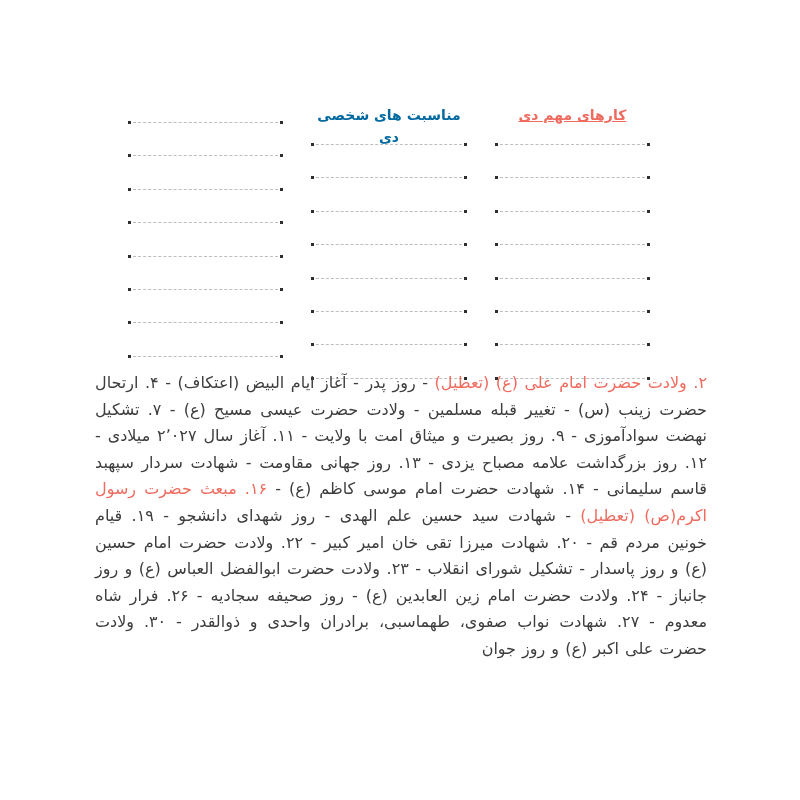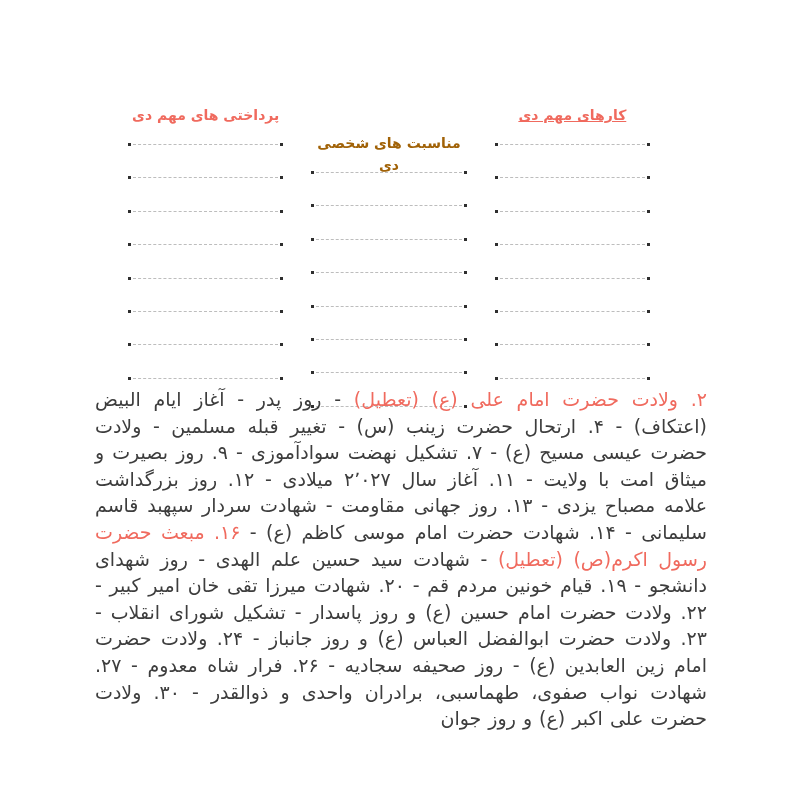--- a/index.html
+++ b/index.html
@@ -23,23 +23,23 @@
   .line-row{position:relative;height:33.4px;}
   .rule{
     position:absolute;top:0;left:0;right:0;height:3px;
     display:flex;align-items:center;
   }
   .dot{width:3px;height:3px;background:#2e2e2e;flex:0 0 auto;}
   .dash{flex:1;border-top:1px dashed #bdbdbd;height:0;margin:0 2px;}
 
   
   .events{
-    position:absolute;top:386px;left:95px;width:612px;
+    position:absolute;top:370px;left:95px;width:612px;
     direction:rtl;text-align:justify;
-    font-size:19px;line-height:26.6px;
+    font-size:16px;line-height:26.6px;
     word-spacing:1px;
   }
 </style>
 </head>
 <body>
 
 <div class="page">
   <div class="columns">
       <div class="column">
         <div class="column-title" style="color: rgb(240, 106, 94); text-decoration: underline;">کارهای مهم دی</div>
@@ -96,21 +96,21 @@
           <div class="line-row">
             <div class="rule">
               <div class="dot"></div>
               <div class="dash"></div>
               <div class="dot"></div>
             </div>
           </div>
         </div>
       </div>
       <div class="column">
-        <div class="column-title" style="color: #a16207; margin-top: 28px;">مناسبت های شخصی دی</div>
+        <div class="column-title" style="color: #0369a1;">مناسبت های شخصی دی</div>
         <div class="ruled-lines">
           <div class="line-row">
             <div class="rule">
               <div class="dot"></div>
               <div class="dash"></div>
               <div class="dot"></div>
             </div>
           </div>
           <div class="line-row">
             <div class="rule">
@@ -157,21 +157,20 @@
           <div class="line-row">
             <div class="rule">
               <div class="dot"></div>
               <div class="dash"></div>
               <div class="dot"></div>
             </div>
           </div>
         </div>
       </div>
       <div class="column">
-        <div class="column-title" style="color: rgb(240, 106, 94);">پرداختی های مهم دی</div>
         <div class="ruled-lines">
           <div class="line-row">
             <div class="rule">
               <div class="dot"></div>
               <div class="dash"></div>
               <div class="dot"></div>
             </div>
           </div>
           <div class="line-row">
             <div class="rule">

